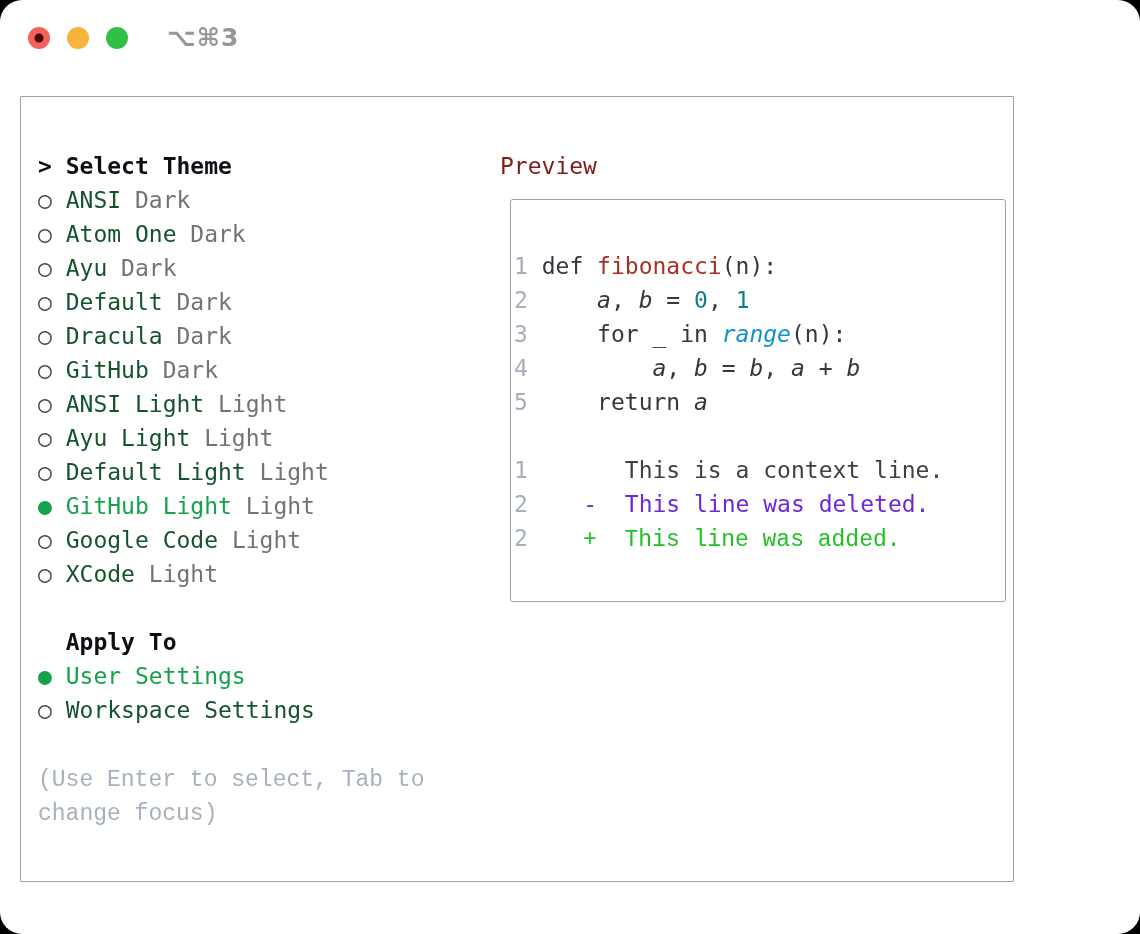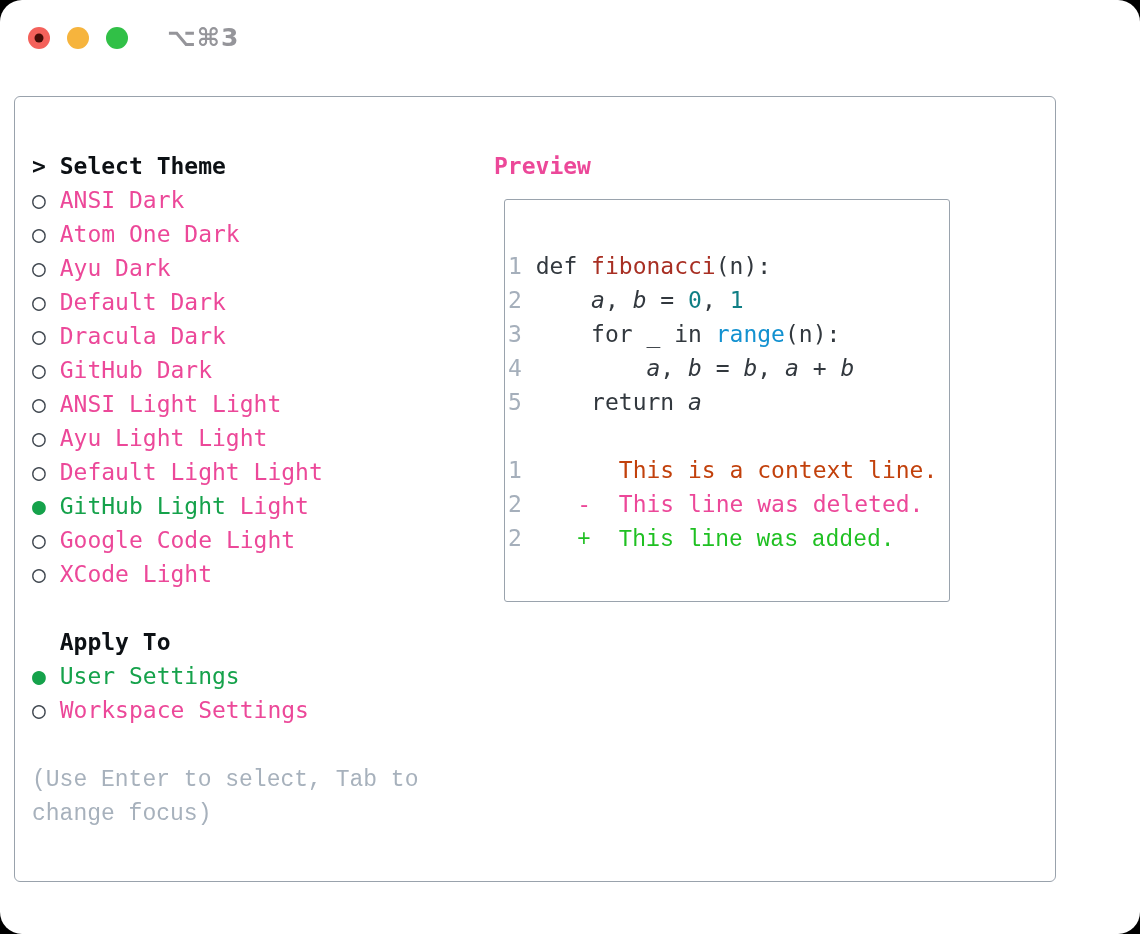--- a/index.html
+++ b/index.html
@@ -21,49 +21,49 @@
   }
   .light-yellow{left:67px;background:#f6b43d;}
   .light-green{left:106px;background:#31c047;}
   .shortcut{
     position:absolute;left:167px;top:23px;
     font-family:"DejaVu Sans","Liberation Sans",sans-serif;
     font-size:25px;font-weight:600;color:#95959a;letter-spacing:1px;
   }
   
   .panel{
-    position:absolute;left:14px;top:96px;width:992px;height:784px;
-    border:1.5px solid #99a2ac;border-radius:6px;background:#fff;padding-left:48px;
+    position:absolute;left:20px;top:96px;width:992px;height:784px;
+    border:1.5px solid #99a2ac;border-radius:1px;background:#fff;
   }
   .mono{font-size:23px;line-height:34px;white-space:pre;}
   .leftcol{position:absolute;left:17px;top:52px;}
   .row{height:34px;}
   .marker{color:#454c54;}
   .head-marker{color:#0c1014;font-weight:bold;}
   .t-head{color:#0c1014;font-weight:bold;}
-  .t-name{color:#ec4899;}
-  .t-variant{color:#ec4899;}
+  .t-name{color:#14532d;}
+  .t-variant{color:#737373;}
   .sel{color:#15a24b;}
   .hint{color:#a7b1bc;font-family:Liberation Mono, monospace;}
   
-  .preview-label{position:absolute;left:479px;top:52px;font-weight:bold;color:#ec4899;}
+  .preview-label{position:absolute;left:479px;top:52px;font-weight:normal;color:#7f1d1d;}
   .pbox{
-    position:absolute;left:489px;top:102px;width:446px;height:403px;
+    position:absolute;left:489px;top:102px;width:496px;height:403px;
     box-sizing:border-box;border:1.5px solid #9aa3ad;border-radius:3px;
     background:#fff;padding:49px 0 0 3px;overflow:hidden;
   }
   .code-line{height:34px;}
   .ln{color:#a5afbb;}
   .c-code{color:#32383e;}
   .c-func{color:#a82f23;}
   .c-num{color:#107f85;}
-  .c-builtin{color:#1291d0;}
+  .c-builtin{color:#1291d0;font-style:italic;}
   .c-var{color:#32383e;font-style:italic;}
-  .c-context{color:#c2410c;}
-  .c-deleted{color:#ec4899;}
+  .c-context{color:#404040;}
+  .c-deleted{color:#6d28d9;}
   .c-added{color:#1fc022;font-family:Liberation Mono, monospace;}
 </style>
 </head>
 <body>
 
 <div class="window">
 
   <div class="titlebar">
     <div class="light light-red">
       <div class="dot"></div>

